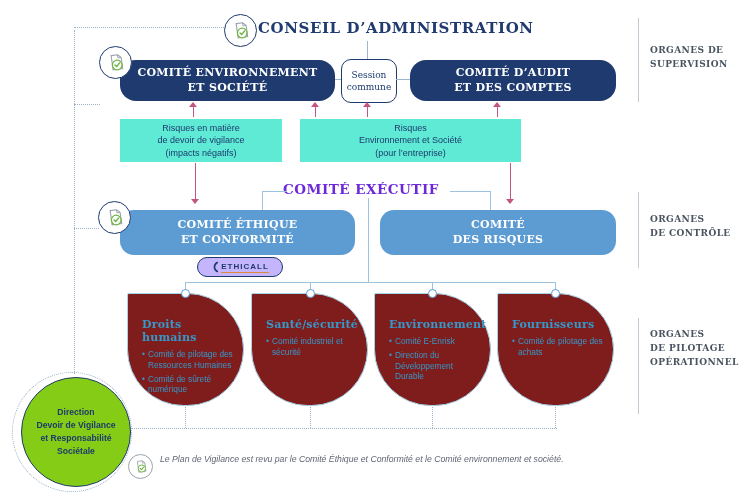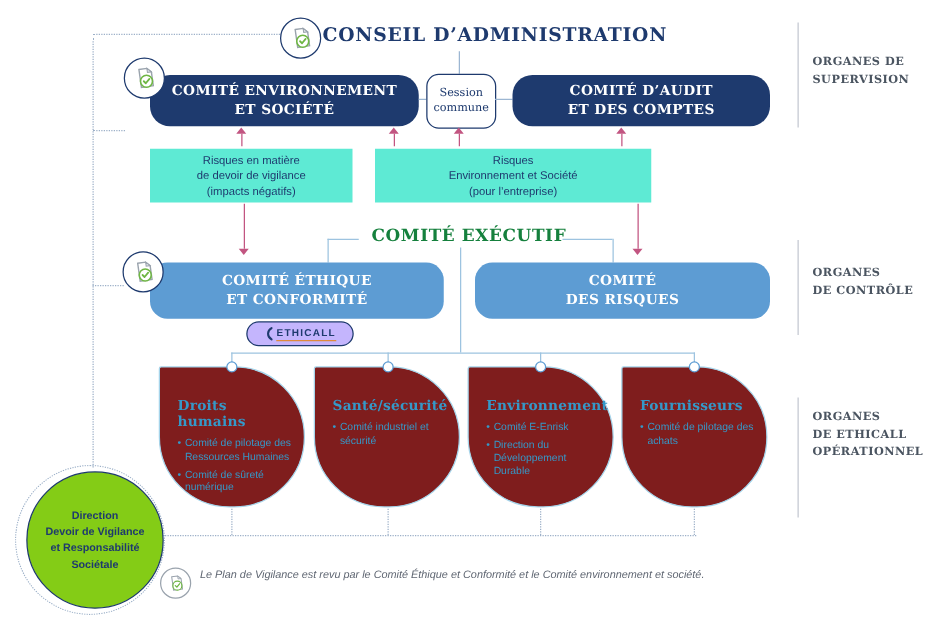--- a/index.html
+++ b/index.html
@@ -37,22 +37,22 @@
         box-sizing:border-box;z-index:3;}
   .opshape{width:117px;height:113px;border:1.2px solid #a5d4ea;background:#7f1d1d;
            border-radius:2px 58px 58px 58px;box-sizing:border-box;padding:24px 8px 0 14px;}
   .optitle{font-family:"DejaVu Serif",serif;font-weight:bold;font-size:11px;color:#3598c8;
            letter-spacing:.2px;margin-bottom:5px;}
   .opitem{display:flex;font-size:8.3px;color:#3598c8;line-height:1.3;margin-top:3px;}
   .opitem::before{content:"•";margin-right:3px;}
   .sidelabel{font-family:"DejaVu Serif",serif;font-weight:bold;font-size:9px;color:#4a5460;
              letter-spacing:.4px;line-height:1.55;}
   .sideline{width:0;border-left:1.2px solid #c3c8d1;}
-  .exectitle{font-family:"DejaVu Serif",serif;font-weight:bold;font-size:13.5px;color:#15803d;
-             letter-spacing:.5px;text-align:right;}
+  .exectitle{font-family:"DejaVu Serif",serif;font-weight:bold;font-size:13.5px;color:#6d28d9;
+             letter-spacing:.5px;text-align:left;}
   .circlelabel{display:flex;align-items:center;justify-content:center;text-align:center;
                font-size:8.6px;font-weight:bold;color:#1e3a6e;line-height:1.5;}
   .foot{font-size:8.7px;font-style:italic;color:#5f6672;line-height:1.6;}
   .badge{background:#c4b5fd;border:1.6px solid #1e3a6e;border-radius:10px;display:flex;
          align-items:center;justify-content:center;z-index:4;}
   .badgetext{font-size:8px;font-weight:bold;color:#1e3a6e;letter-spacing:1px;
              font-family:"Liberation Sans",sans-serif;border-bottom:1.5px solid #e08a3c;
              padding-bottom:1px;}
 </style>
 </head>
@@ -223,21 +223,21 @@
     <div>SUPERVISION</div>
   </div>
   <div class="abs sideline" style="left:638px;top:192px;height:76px;"></div>
   <div class="abs sidelabel" style="left:650px;top:213px;">
     <div>ORGANES</div>
     <div>DE CONTRÔLE</div>
   </div>
   <div class="abs sideline" style="left:638px;top:318px;height:96px;"></div>
   <div class="abs sidelabel" style="left:650px;top:328px;">
     <div>ORGANES</div>
-    <div>DE ETHICALL</div>
+    <div>DE PILOTAGE</div>
     <div>OPÉRATIONNEL</div>
   </div>
 
   <div class="abs iconcircle gray" style="left:128px;top:454px;width:25px;height:25px;">
     <svg width="18" height="18" viewBox="0 0 30 30">
       <g transform="rotate(-8 15 13)">
         <path d="M10 5 h8 l4 4 v14 h-12 z" fill="#fff" stroke="#9aa3ad" stroke-width="1.4"></path>
         <path d="M18 5 l4 4 h-4 z" fill="#dfe3e8" stroke="#9aa3ad" stroke-width="1"></path>
       </g>
       <circle cx="16.5" cy="17.5" r="6" fill="#fff" stroke="#6fb644" stroke-width="1.6"></circle>

